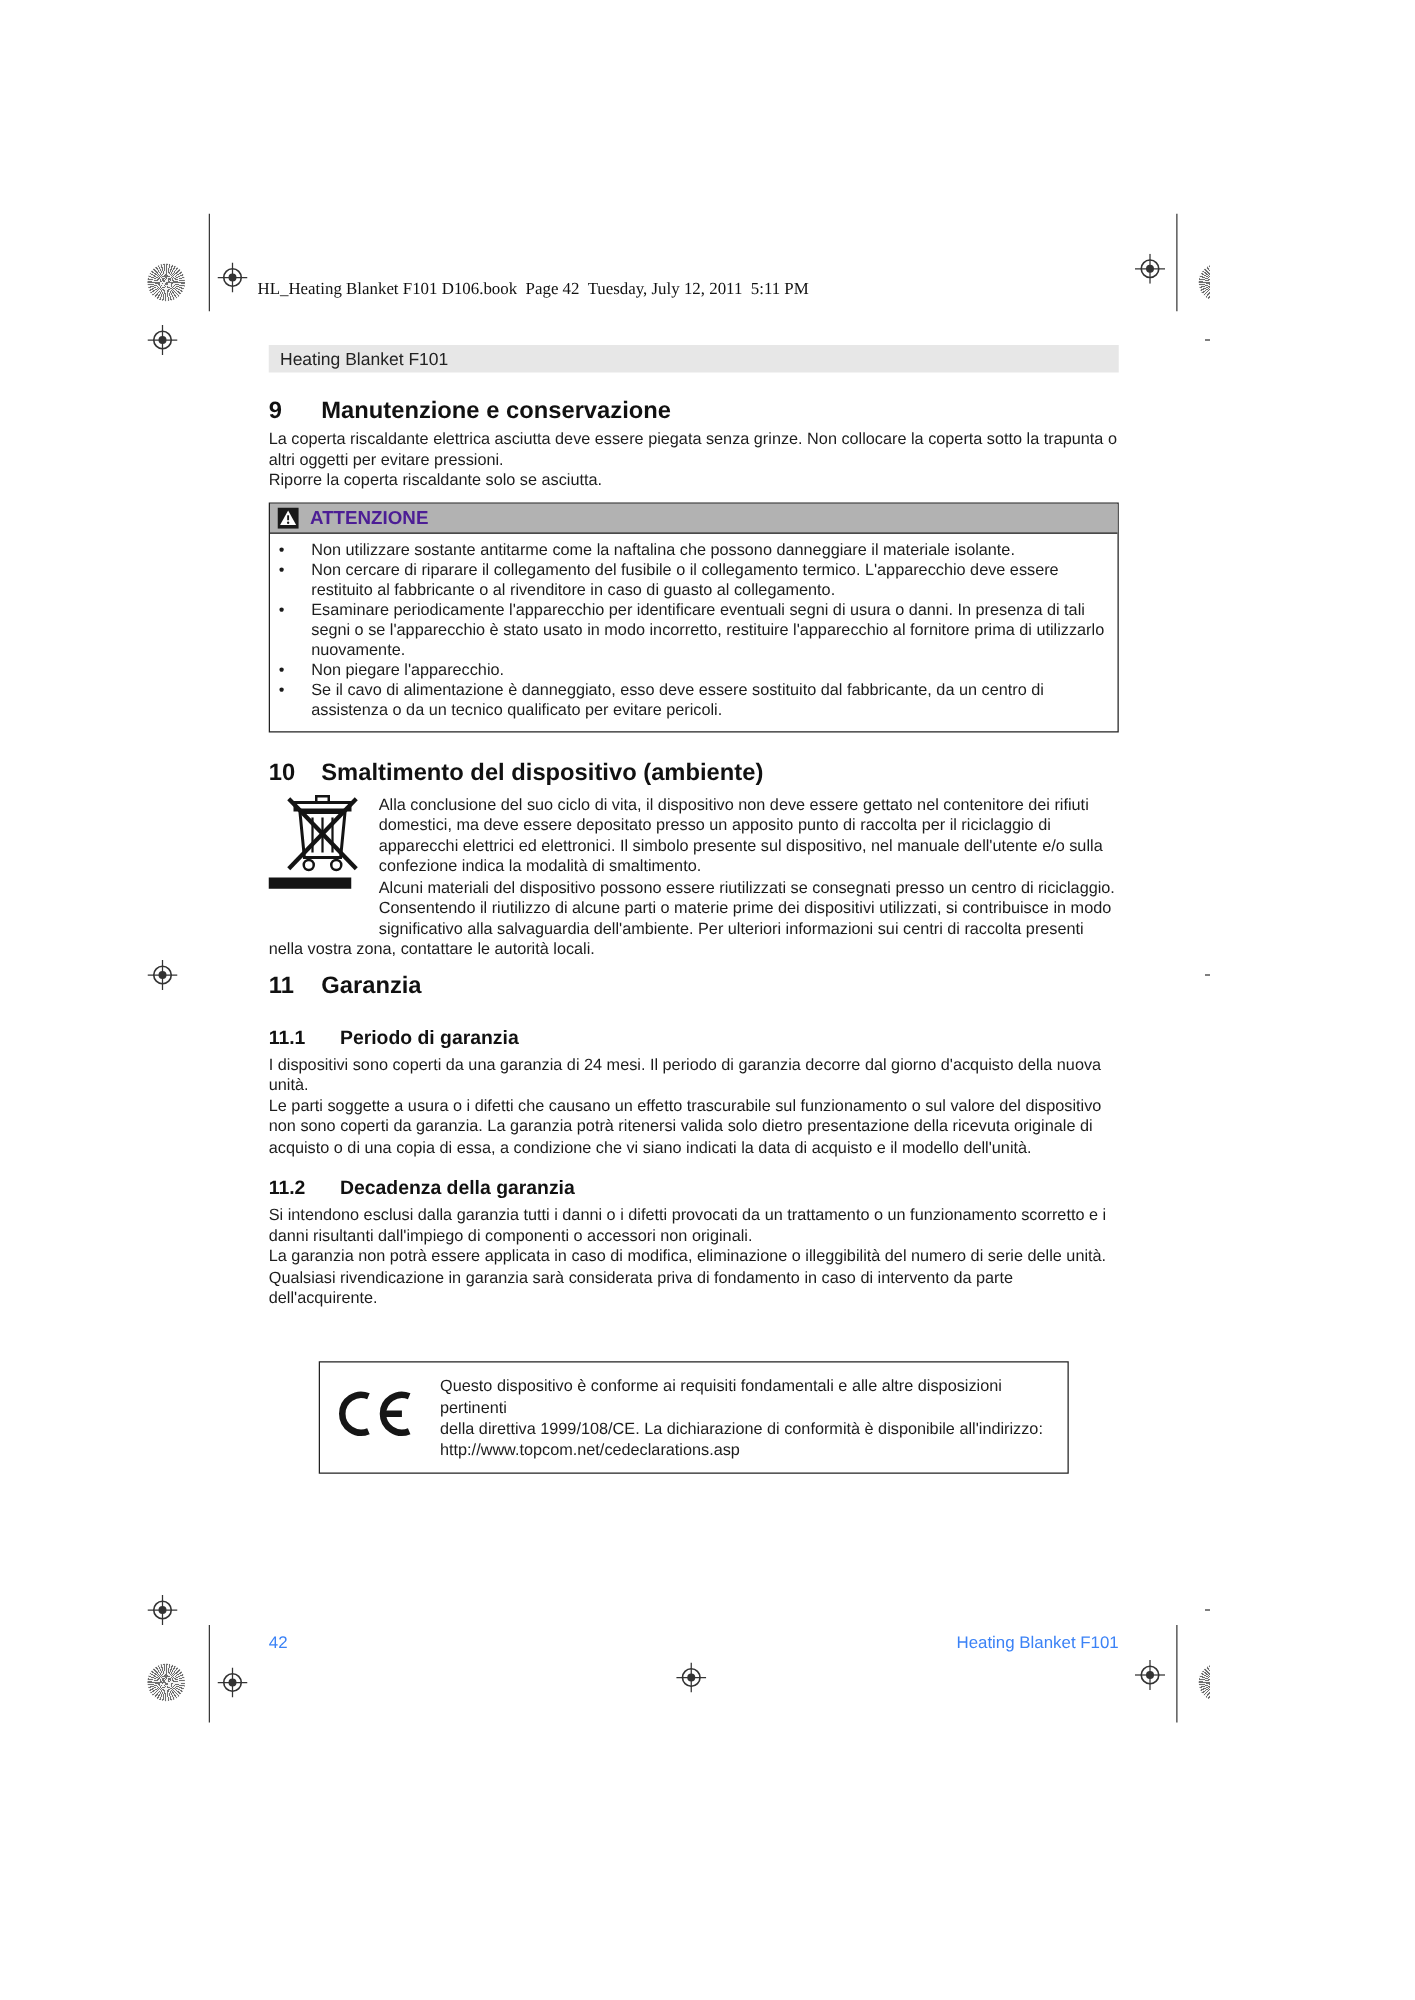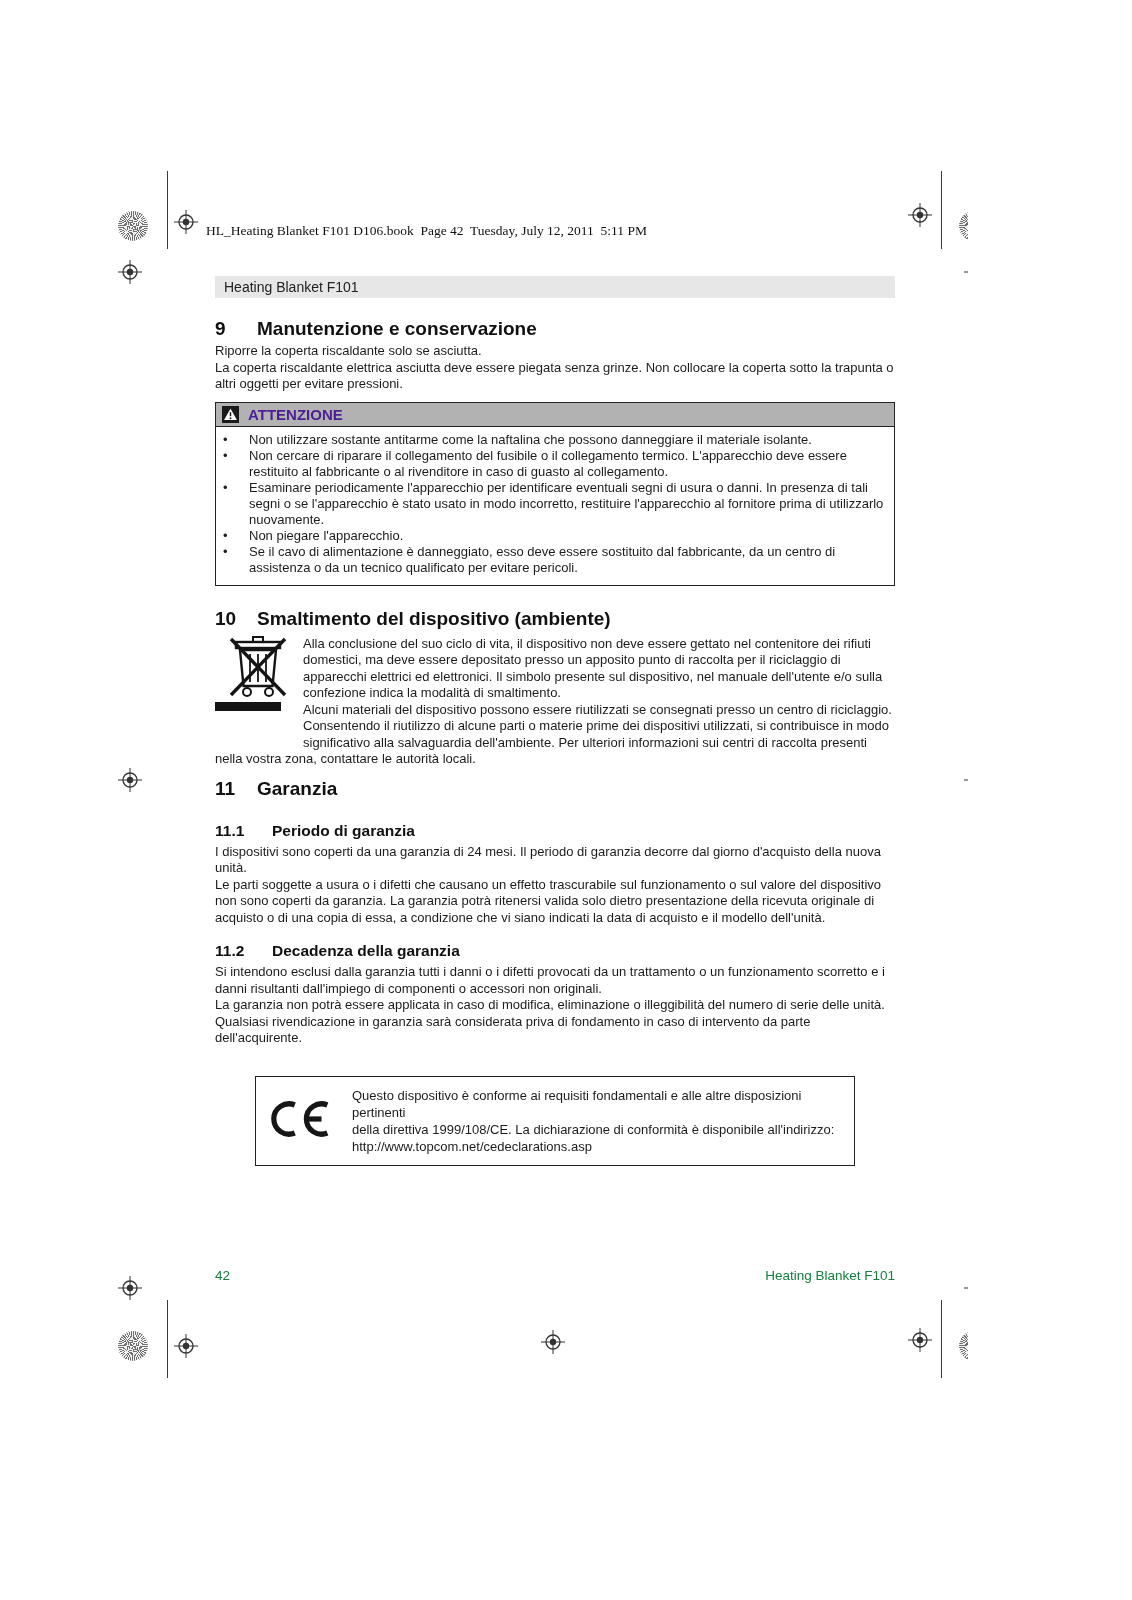--- a/index.html
+++ b/index.html
@@ -43,27 +43,27 @@
   .weee { float:left; width:88px; height:100px; }
   .weee svg { display:block; margin-left:14px; }
   .weee-bar { width:66px; height:9px; background:#141414; margin-top:4px; }
 
   
   .sec11-h { margin-top:10px; }
   .sub1-h { margin-top:22px; }
   .sub2-h { margin-top:16px; }
 
   
-  .ce-box { margin-top:29px; margin-left:40px; width:600px; border:1.5px solid #222;
+  .ce-box { margin-top:42px; margin-left:40px; width:600px; border:1.5px solid #222;
             display:flex; align-items:center; gap:20px; padding:10px 12px; }
   .ce-logo { flex:0 0 64px; }
   .ce-text { font-size:13px; line-height:17px; }
 
-  .footer { position:absolute; left:215px; top:1268px; width:680px; display:flex;
-            justify-content:space-between; font-size:13.5px; color:#15803d; }
+  .footer { position:absolute; left:215px; top:1306px; width:680px; display:flex;
+            justify-content:space-between; font-size:13.5px; color:#3b82f6; }
 </style>
 </head>
 <body>
 
 <div class="page">
 
   <div class="slug">HL_Heating Blanket F101 D106.book  Page 42  Tuesday, July 12, 2011  5:11 PM</div>
 
   <div class="crop-v" style="left:167px;top:171px;height:78px;"></div>
   <div class="crop-v" style="left:941px;top:171px;height:78px;"></div>
@@ -145,22 +145,22 @@
   <div class="content">
 
     <div class="header-bar" style="background: rgb(231, 231, 231);">
       <span>Heating Blanket F101</span>
     </div>
 
     <div class="sec-heading sec9-h">
       <span class="num">9</span>
       <span>Manutenzione e conservazione</span>
     </div>
+    <p class="body">La coperta riscaldante elettrica asciutta deve essere piegata senza grinze. Non collocare la coperta sotto la trapunta o altri oggetti per evitare pressioni.</p>
     <p class="body">Riporre la coperta riscaldante solo se asciutta.</p>
-    <p class="body">La coperta riscaldante elettrica asciutta deve essere piegata senza grinze. Non collocare la coperta sotto la trapunta o altri oggetti per evitare pressioni.</p>
 
     <div class="warning-box">
       <div class="warning-title" style="background: rgb(178, 178, 178);">
         <svg viewBox="0 0 18 18" width="17" height="17">
             <rect x="0" y="0" width="18" height="18" fill="#1a1a1a"></rect>
             <path d="M9 2.6 L15.8 14.8 H2.2 Z" fill="#ffffff"></path>
             <rect x="8.2" y="6.6" width="1.6" height="4.2" fill="#1a1a1a"></rect>
             <circle cx="9" cy="12.9" r="1" fill="#1a1a1a"></circle>
           </svg>
         <span>ATTENZIONE</span>

